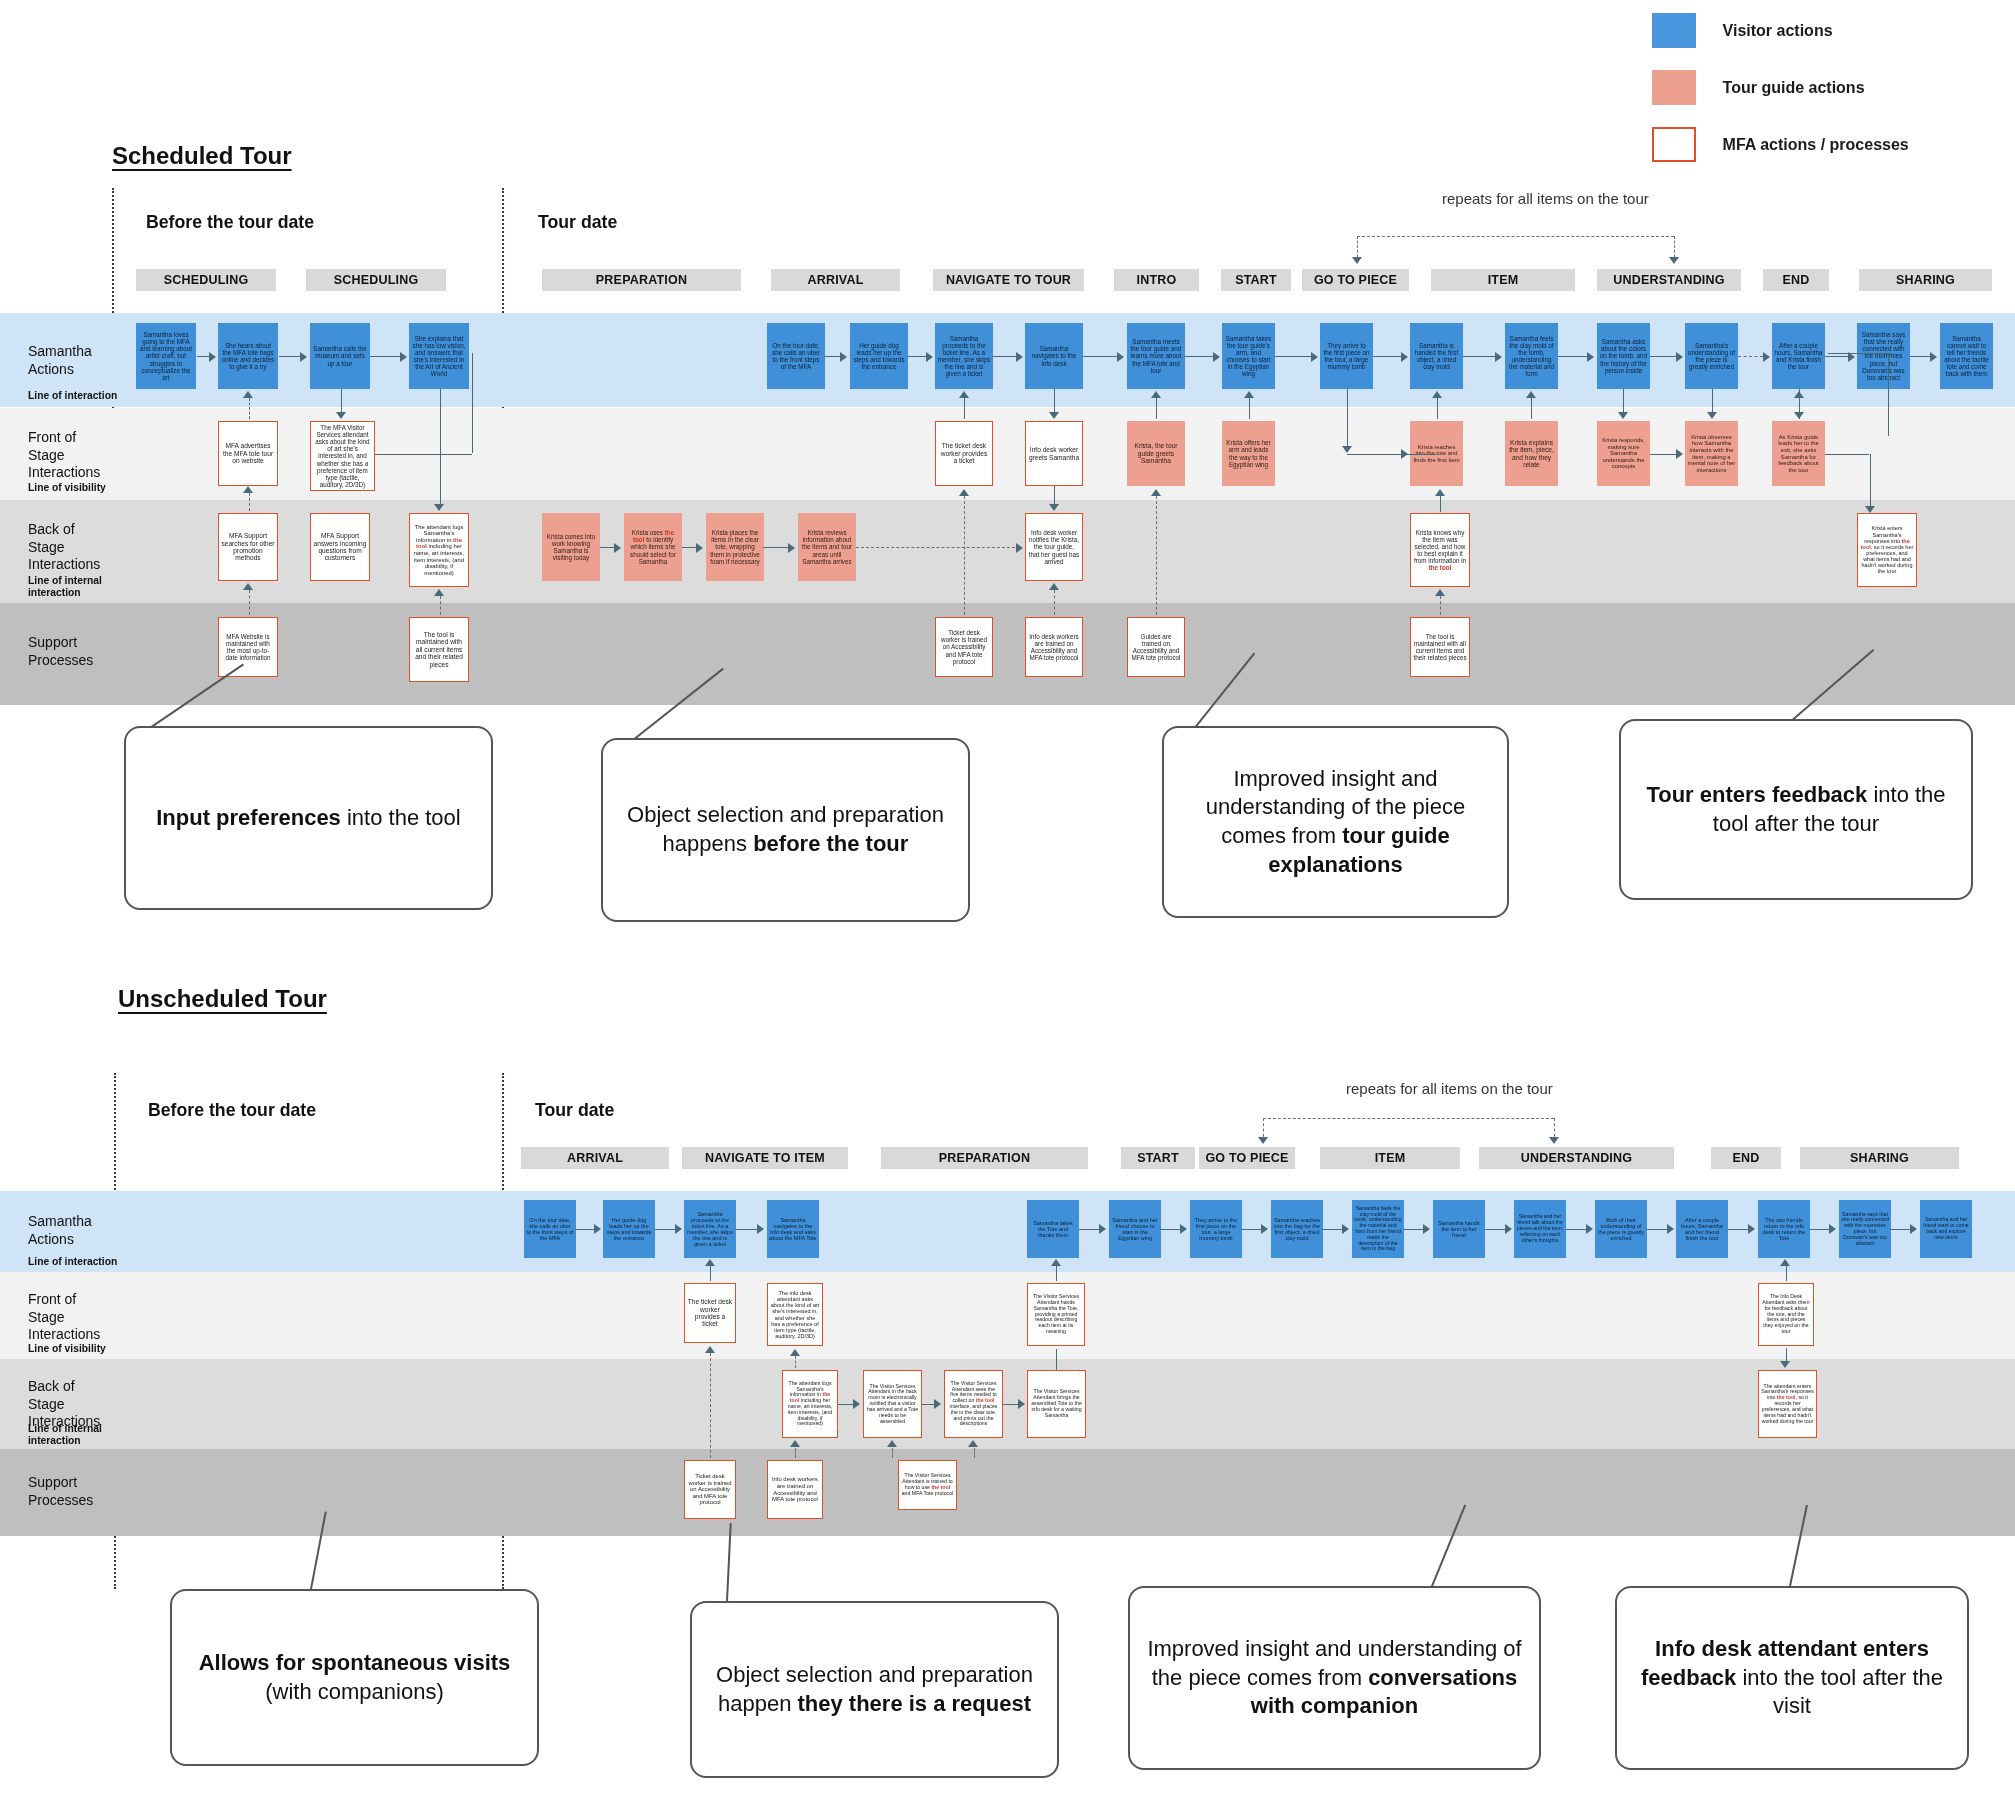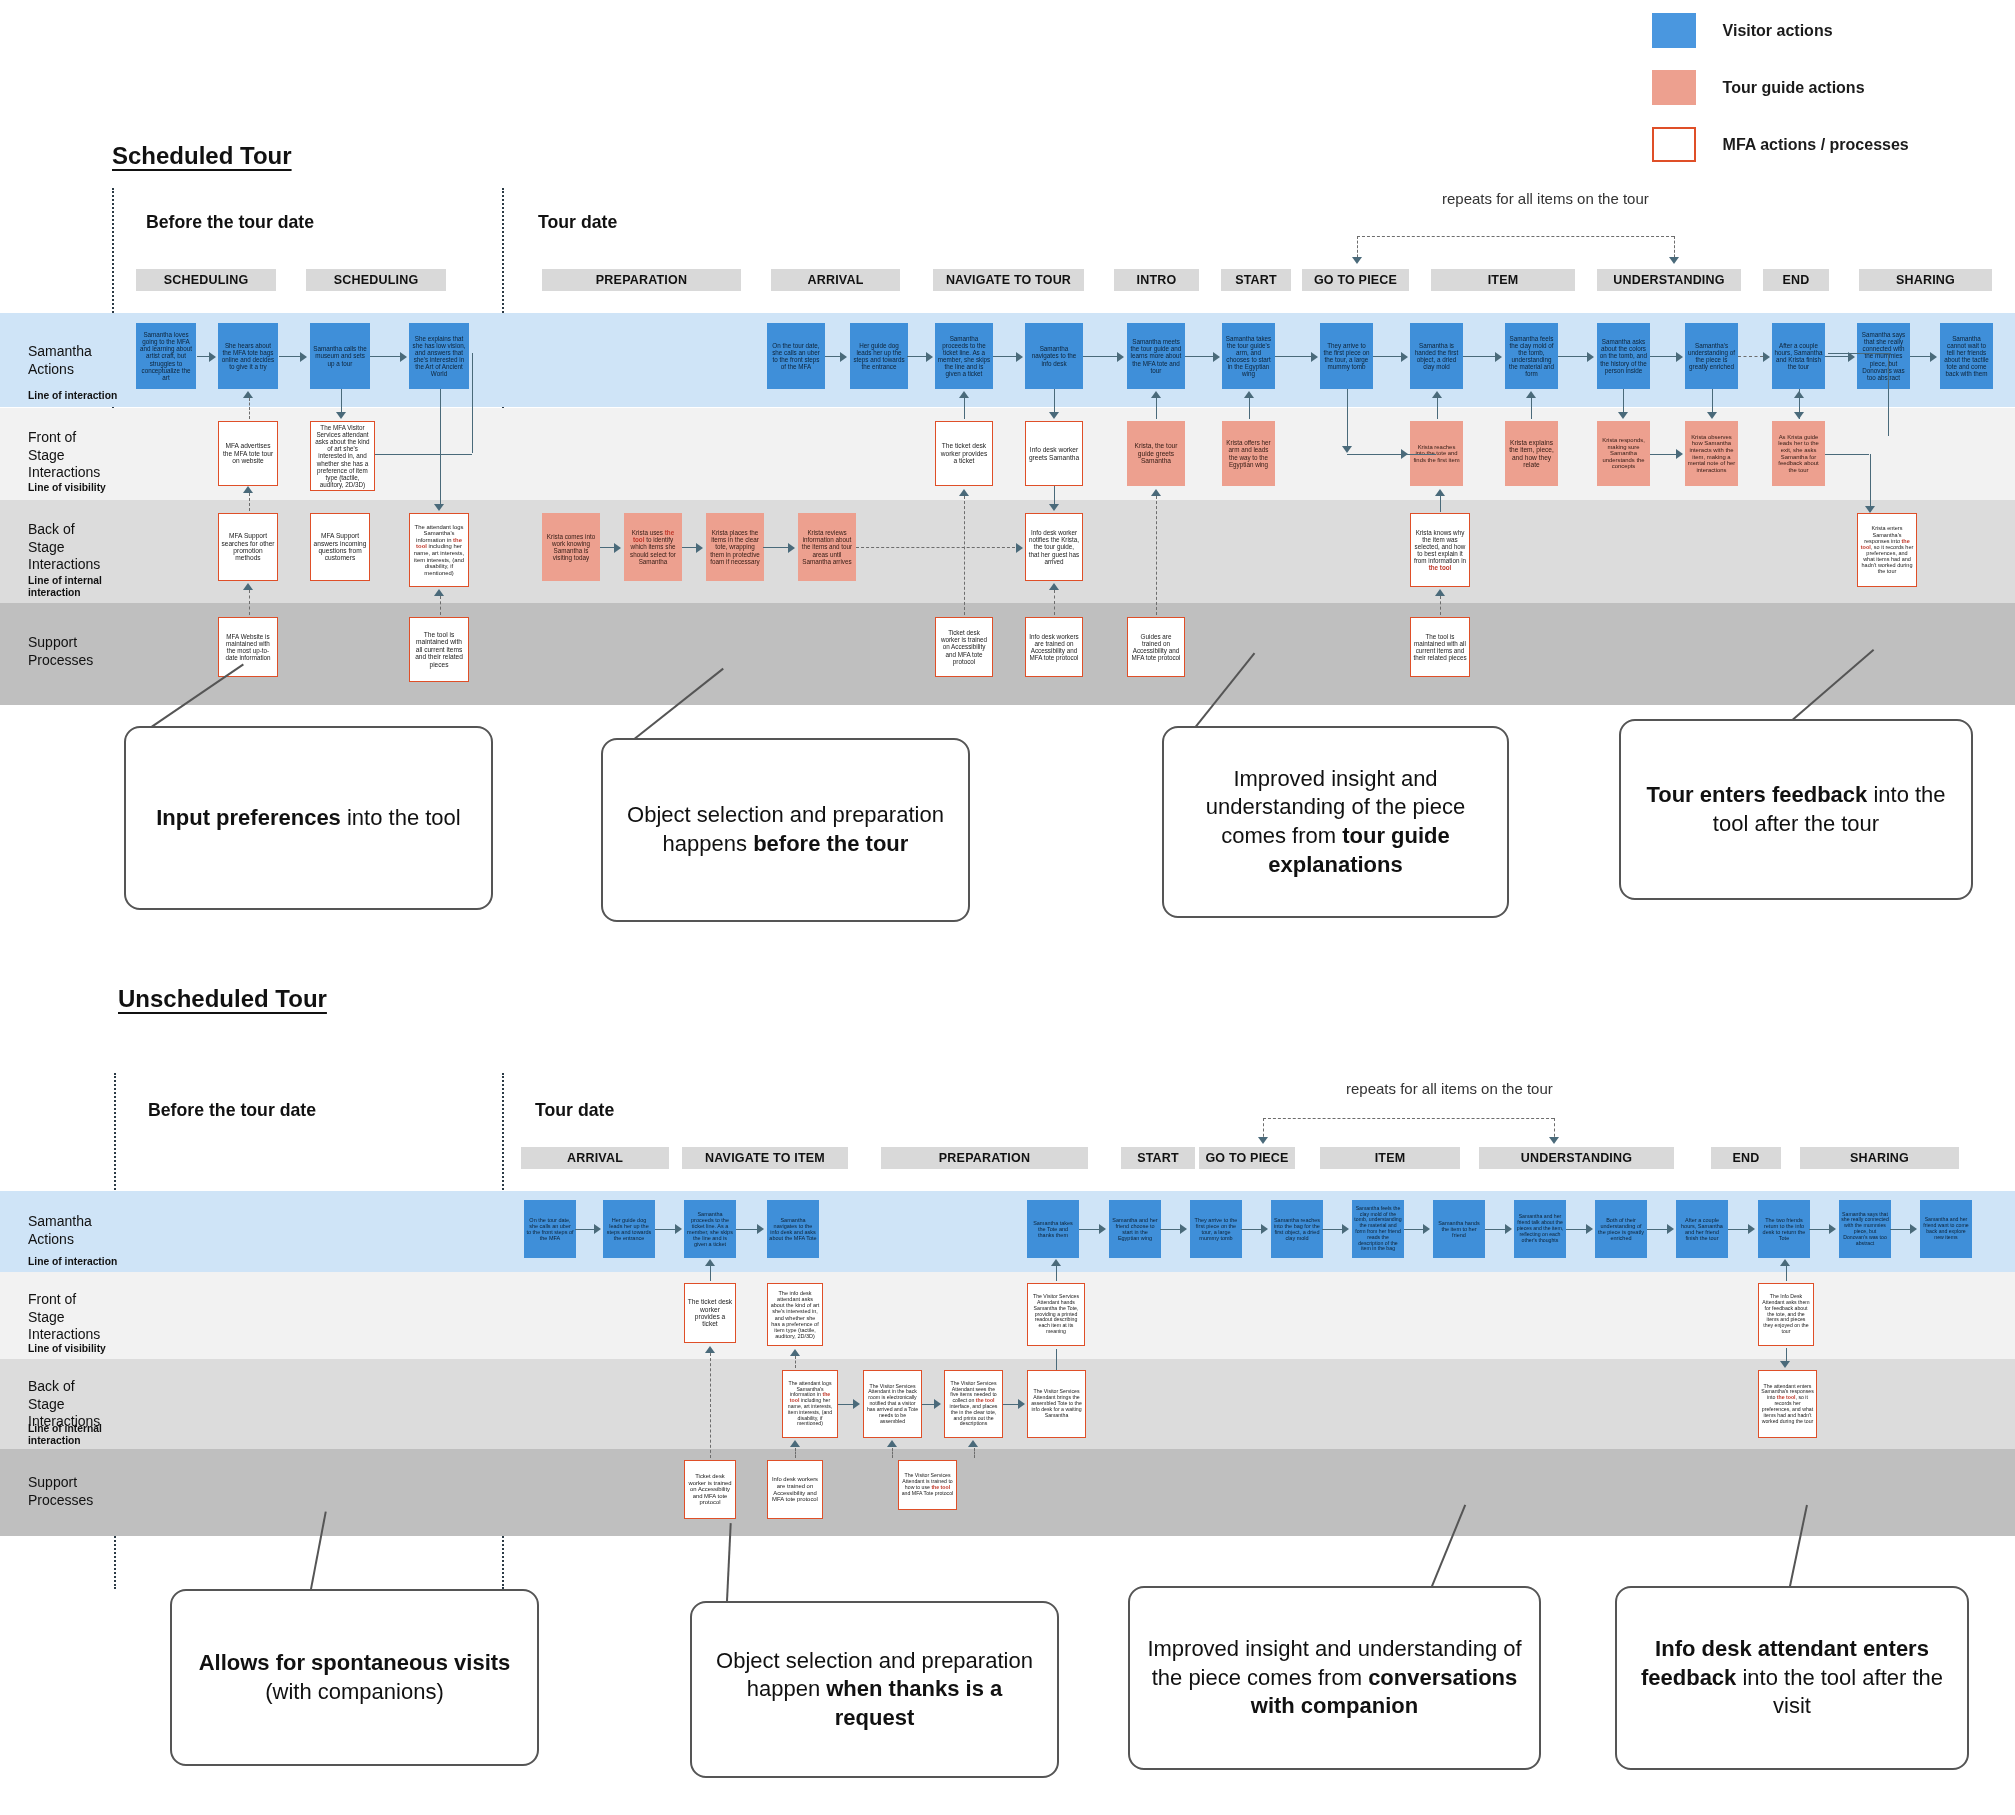--- a/index.html
+++ b/index.html
@@ -575,21 +575,21 @@
     <div class="vline" style="left: 1056px; top: 1349px; height: 20.7px;"></div>
     <div class="vline" style="left: 1786px; top: 1266px; height: 14.8px;"></div>
     <div class="arrow-u" style="left: 1780px; top: 1259px;"></div>
     <div class="vline" style="left: 1786px; top: 1348px; height: 13.3px;"></div>
     <div class="arrow-d" style="left: 1780px; top: 1361px;"></div>
     <div class="callout" style="left: 170px; top: 1589px; width: 369px; height: 177px;">
       <span class="big"><b>Allows for spontaneous visits</b> (with companions)</span>
     </div>
     <div style="position: absolute; left: 310px; top: 1589px; width: 79px; height: 0px; border-top: 2.2px solid rgb(85, 85, 85); transform: rotate(-79.2157deg); transform-origin: left top;"></div>
     <div class="callout" style="left: 690px; top: 1601px; width: 369px; height: 177px;">
-      <span class="big">Object selection and preparation happen <b>when thanks is a request</b></span>
+      <span class="big">Object selection and preparation happen <b>they there is a request</b></span>
     </div>
     <div style="position: absolute; left: 726px; top: 1601px; width: 78px; height: 0px; border-top: 2.2px solid rgb(85, 85, 85); transform: rotate(-87.2737deg); transform-origin: left top;"></div>
     <div class="callout" style="left: 1128px; top: 1586px; width: 413px; height: 184px;">
       <span class="big">Improved insight and understanding of the piece comes from <b>conversations with companion</b></span>
     </div>
     <div style="position: absolute; left: 1431px; top: 1586px; width: 88px; height: 0px; border-top: 2.2px solid rgb(85, 85, 85); transform: rotate(-67.751deg); transform-origin: left top;"></div>
     <div class="callout" style="left: 1615px; top: 1586px; width: 354px; height: 184px;">
       <span class="big"><b>Info desk attendant enters feedback</b> into the tool after the visit</span>
     </div>
     <div style="position: absolute; left: 1789px; top: 1586px; width: 83px; height: 0px; border-top: 2.2px solid rgb(85, 85, 85); transform: rotate(-78.1901deg); transform-origin: left top;"></div>

